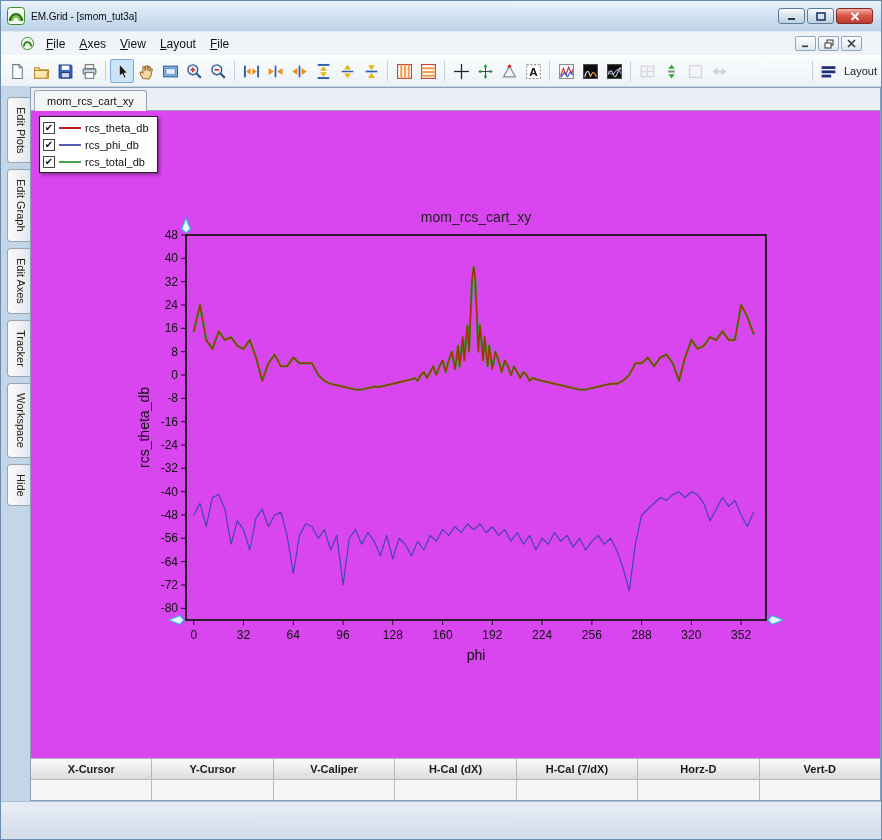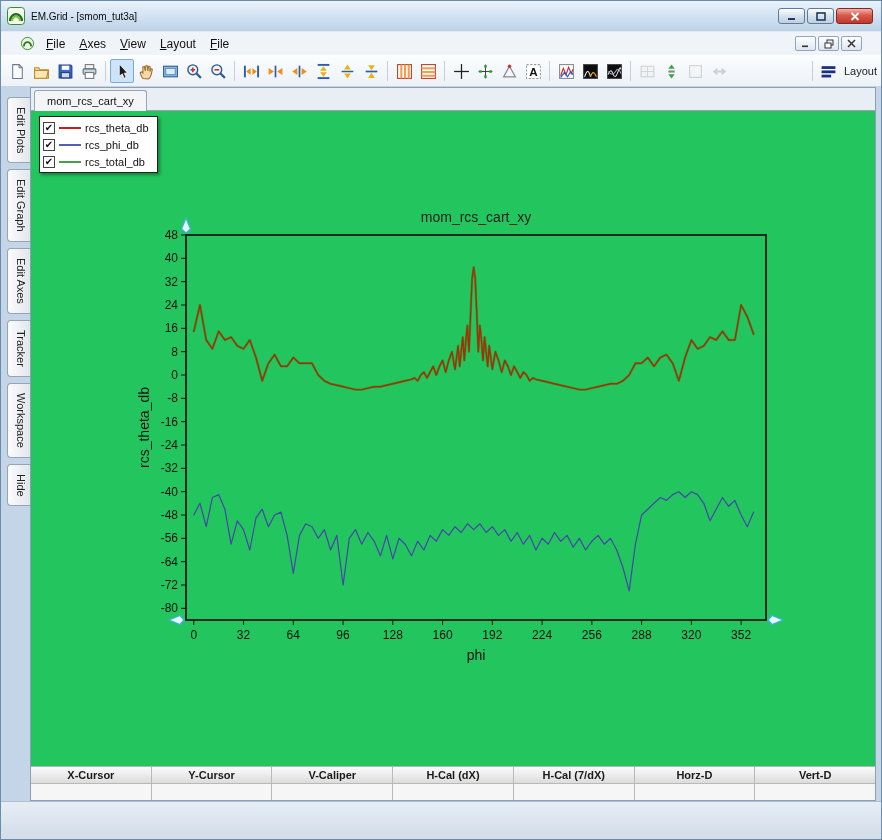--- a/index.html
+++ b/index.html
@@ -21,32 +21,32 @@
 .toolbar{height:32px;display:flex;align-items:center;padding:0 4px;background:linear-gradient(#fbfdfe,#edf2f7);border-top:1px solid #ffffff;border-bottom:1px solid #c9d3dd;overflow:hidden;white-space:nowrap;}
 .tb{width:24px;height:24px;display:flex;align-items:center;justify-content:center;border:1px solid transparent;border-radius:2px;flex:0 0 auto;}
 .tb.selected{background:#cde3f8;border-color:#7da7d9;}
 .tb.disabled{opacity:.42;}
 .tsep{width:1px;height:20px;background:#c6cfd8;margin:0 4px;flex:0 0 auto;}
 .layout-group{display:flex;align-items:center;margin-left:auto;flex:0 0 auto;}
 .layout-label{font-size:11px;color:#222;margin-left:3px;max-width:34px;overflow:hidden;white-space:nowrap;}
 .main{position:absolute;top:86px;left:0;right:0;bottom:38px;display:flex;}
 .side-strip{width:29px;padding-top:10px;display:flex;flex-direction:column;align-items:flex-end;gap:6px;flex:0 0 auto;}
 .side-tab{writing-mode:vertical-rl;font-size:11px;color:#222;background:linear-gradient(to right,#fcfcfd,#e2e6eb);border:1px solid #98a4b2;border-right:none;border-radius:4px 0 0 4px;padding:9px 3px;width:23px;text-align:center;cursor:default;}
-.client{flex:1;background:#22c55e;border:1px solid #8aa0b8;margin-right:5px;position:relative;display:flex;flex-direction:column;}
+.client{flex:1;background:#d946ef;border:1px solid #8aa0b8;position:relative;display:flex;flex-direction:column;}
 .tab-row{height:23px;background:#e9eef5;border-bottom:1px solid #98a4b2;display:flex;align-items:flex-end;padding-left:3px;flex:0 0 auto;}
 .doc-tab{font-size:11px;color:#111;background:#f4f5f7;border:1px solid #98a4b2;border-bottom:none;border-radius:3px 3px 0 0;padding:4px 12px;position:relative;top:1px;}
 .canvas{flex:1;position:relative;overflow:hidden;}
 .legend{position:absolute;left:8px;top:5px;background:#fff;border:1px solid #222;box-shadow:2px 2px 3px rgba(0,0,0,.35);padding:3px 8px 3px 3px;display:flex;flex-direction:column;gap:2px;z-index:2;}
 .leg-row{display:flex;align-items:center;gap:4px;height:15px;}
 .leg-check{width:12px;height:12px;border:1px solid #444;background:#fff;font-size:10px;line-height:10px;text-align:center;color:#111;}
 .leg-line{width:22px;height:0;border-top:2px solid #000;}
 .leg-label{font-size:11px;color:#111;}
 .chart-svg{position:absolute;left:105px;top:93px;}
 svg{font-family:"Liberation Sans",sans-serif;}
-.measure{height:34px;border-top:1px solid #aeb6bf;display:flex;flex-direction:column;flex:0 0 auto;}
+.measure{height:42px;border-top:1px solid #aeb6bf;display:flex;flex-direction:column;flex:0 0 auto;}
 .mrow{display:flex;flex:1;}
 .mrow .mcell:last-child{border-right:none;}
 .mcell{flex:1;border-right:1px solid #b9b9b9;display:flex;align-items:center;justify-content:center;overflow:hidden;}
 .mhead .mcell{background:linear-gradient(#fbfbfb,#dcdcdc);font-size:11px;font-weight:bold;color:#1a1a1a;border-bottom:1px solid #b9b9b9;}
 .mvals .mcell{background:#f6f6f6;font-size:11px;color:#333;}
 .statusbar{position:absolute;left:0;right:0;bottom:0;height:38px;background:linear-gradient(#e6edf5,#d2ddea);border-top:1px solid #aebfd2;}
 </style>
 </head>
 <body>
 

